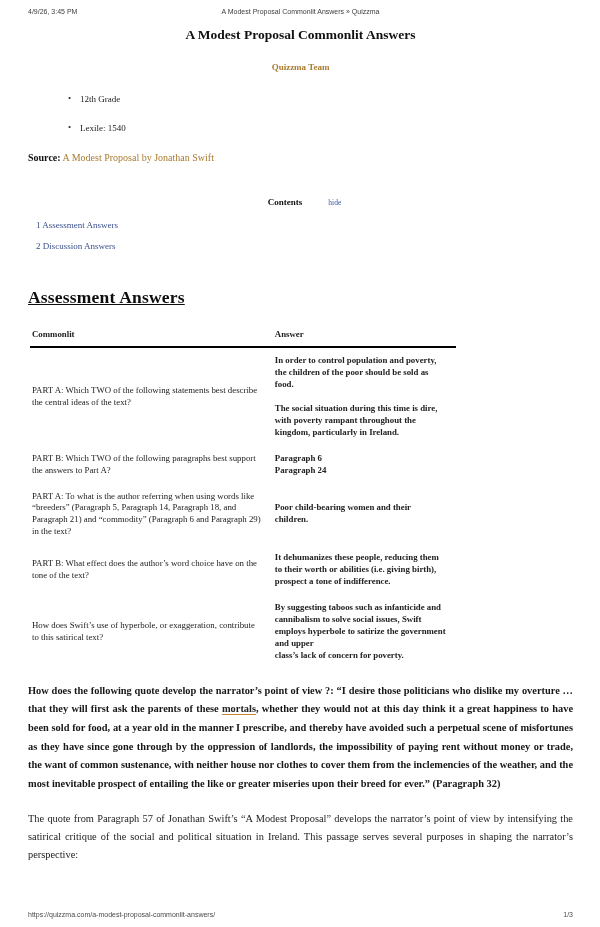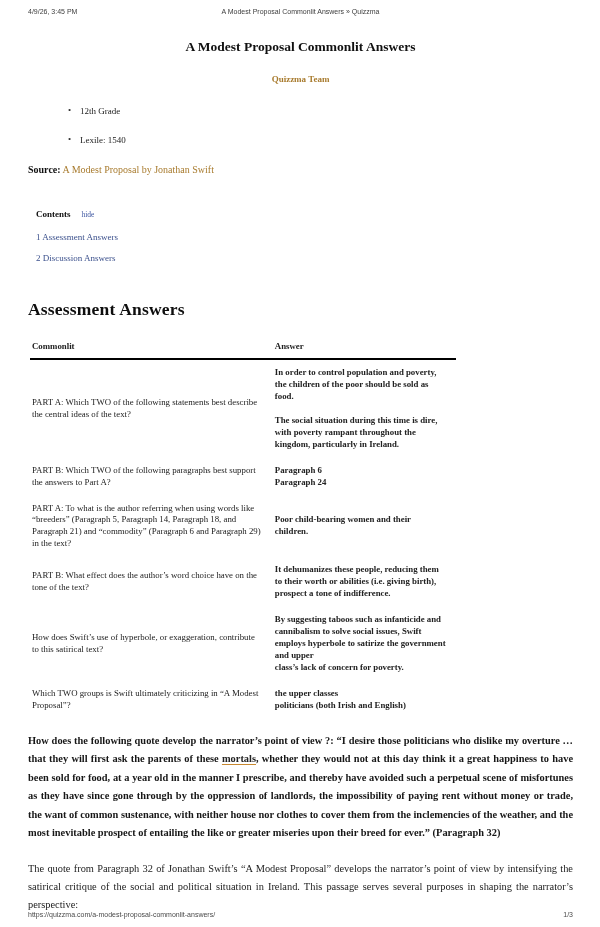--- a/index.html
+++ b/index.html
@@ -4,21 +4,21 @@
 <style>
   * { margin: 0; padding: 0; box-sizing: border-box; }
   html, body { background: #ffffff; }
   body {
     width: 600px; height: 927px;
     font-family: "Liberation Serif", "DejaVu Serif", serif;
     color: #1c1c1c;
     position: relative;
     overflow: hidden;
   }
-  .page { position: relative; width: 600px; height: 927px; padding: 12px 27px 0 28px; }
+  .page { position: relative; width: 600px; height: 927px; padding: 0 27px 0 28px; }
 
   
   .print-header { position: absolute; top: 8px; left: 28px; right: 27px; height: 10px;
     font-family: "Liberation Sans", sans-serif; font-size: 7px; color: #3d3d3d; }
   .ph-date { position: absolute; left: 0; top: 0; }
   .ph-doctitle { position: absolute; left: 0; right: 0; top: 0; text-align: center; }
   .print-footer { position: absolute; bottom: 9px; left: 28px; right: 27px;
     font-family: "Liberation Sans", sans-serif; font-size: 7px; color: #4a4a4a; }
   .pf-url { position: absolute; left: 0; bottom: 0; }
   .pf-page { position: absolute; right: 0; bottom: 0; }
@@ -32,29 +32,29 @@
   .meta-list { margin: 20px 0 0 52px; list-style: none; font-size: 9px; color: #222; }
   .meta-list li { margin-bottom: 19px; position: relative; }
   .meta-list li::before { content: "•"; position: absolute; left: -12px; top: -1px; font-size: 9px; color: #333; }
 
   .source-line { margin-top: 5px; font-size: 10px; }
   .source-label { font-weight: bold; color: #111; }
   .source-link { color: #a87b2e; text-decoration: none; cursor: pointer; }
 
   
   .toc { margin: 34px 0 0 8px; font-size: 9px; }
-  .toc-head { display: flex; align-items: baseline; gap: 11px; }
+  .toc-head { display: flex; align-items: baseline; gap: 26px; justify-content: center; }
   .toc-title { font-weight: bold; color: #111; font-size: 9px; }
   .toc-toggle { font-size: 7.5px; color: #3c55a0; text-decoration: none; cursor: pointer; }
   .toc-list { list-style: none; margin-top: 13px; }
   .toc-list li { margin-bottom: 11px; }
   .toc-list a { color: #3b508c; text-decoration: none; cursor: pointer; }
 
   
-  .section-heading { margin-top: 36px; font-size: 17.5px; font-weight: bold; color: #0e0e0e; letter-spacing: 0.2px; }
+  .section-heading { margin-top: 36px; font-size: 17.5px; font-weight: bold; color: #0e0e0e; letter-spacing: 0.2px; text-decoration: underline; }
 
   
   table.qa { margin: 21px 0 0 2px; width: 426px; border-collapse: collapse; font-size: 8.8px; line-height: 1.36; color: #222; }
   table.qa th { text-align: left; font-weight: 600; font-size: 8.8px; padding: 0 0 5px 2px; border-bottom: 2.5px solid #000; }
   table.qa th.col-a { width: 43%; }
   table.qa th.col-q { width: 57%; }
   table.qa td { vertical-align: middle; padding: 7px 10px 7px 2px; }
   td.cell-answer { white-space: pre-line; padding-right: 0; font-weight: bold; }
 
   
@@ -131,30 +131,25 @@
       </tr>
       <tr>
         <td class="cell-question">PART B: What effect does the author’s word choice have on the tone of the text?</td>
         <td class="cell-answer">It dehumanizes these people, reducing them to their worth or abilities (i.e. giving birth), prospect a tone of indifference.</td>
       </tr>
       <tr>
         <td class="cell-question">How does Swift’s use of hyperbole, or exaggeration, contribute to this satirical text?</td>
         <td class="cell-answer">By suggesting taboos such as infanticide and cannibalism to solve social issues, Swift employs hyperbole to satirize the government and upper
 class’s lack of concern for poverty.</td>
       </tr>
-      <tr>
-        <td class="cell-question">Which TWO groups is Swift ultimately criticizing in “A Modest Proposal”?</td>
-        <td class="cell-answer">the upper classes
-politicians (both Irish and English)</td>
-      </tr>
     </tbody>
   </table>
 
   <p class="quote-question"><span>How does the following quote develop the narrator’s point of view ?: “I desire those politicians who dislike my overture …  that they will first ask the parents of these </span><a class="inline-link">mortals</a><span>, whether they would not at this day think it a great happiness to have been sold for food, at a year old in the manner I prescribe, and thereby have avoided such a perpetual scene of misfortunes as they have since gone through by the oppression of landlords, the impossibility of paying rent without money or trade, the want of common sustenance, with neither house nor clothes to cover them from the inclemencies of the weather, and the most inevitable prospect of entailing the like or greater miseries upon their breed for ever.” (Paragraph 32)</span></p>
 
-  <p class="quote-answer">The quote from Paragraph 32 of Jonathan Swift’s “A Modest Proposal” develops the narrator’s point of view by intensifying the satirical critique of the social and political situation in Ireland. This passage serves several purposes in shaping the narrator’s perspective:</p>
+  <p class="quote-answer">The quote from Paragraph 57 of Jonathan Swift’s “A Modest Proposal” develops the narrator’s point of view by intensifying the satirical critique of the social and political situation in Ireland. This passage serves several purposes in shaping the narrator’s perspective:</p>
 
   <div class="print-footer">
     <span class="pf-url">https://quizzma.com/a-modest-proposal-commonlit-answers/</span>
     <span class="pf-page">1/3</span>
   </div>
 
 </div>
 
 </body></html>

